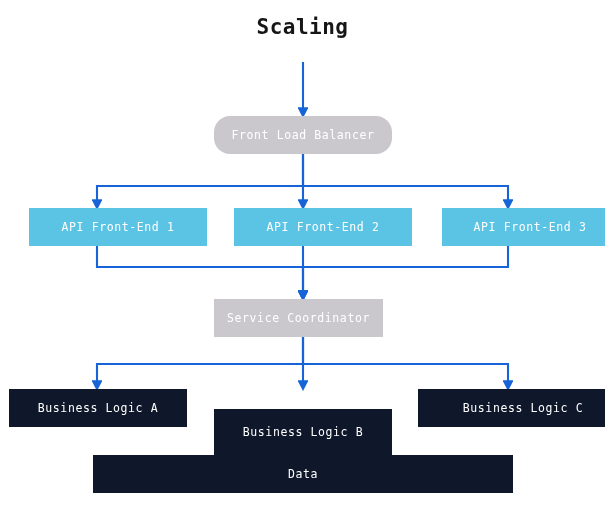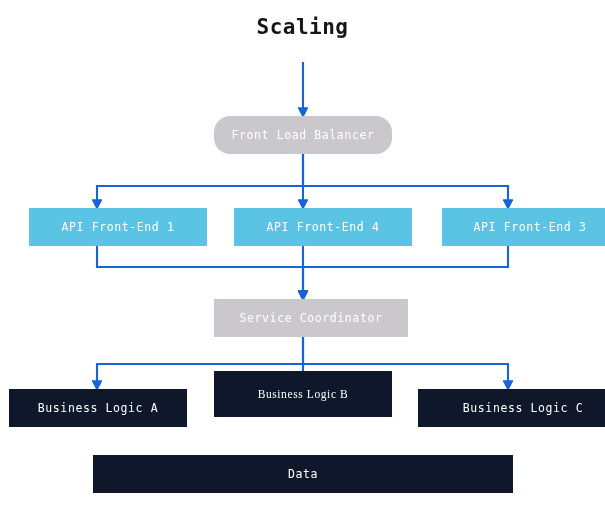--- a/index.html
+++ b/index.html
@@ -91,36 +91,36 @@
 
   <div class="node gray" style="left:214px; top:116px; width:178px; height:38px;border-radius:16px;">
     <span>Front Load Balancer</span>
   </div>
 
   <div class="node cyan" style="left:9px; top:208px; width:178px; height:38px;">
     <span>API Front-End 1</span>
   </div>
 
   <div class="node cyan" style="left:214px; top:208px; width:178px; height:38px;">
-    <span>API Front-End 4</span>
+    <span>API Front-End 2</span>
   </div>
 
   <div class="node cyan" style="left:422px; top:208px; width:176px; height:38px;">
     <span>API Front-End 3</span>
   </div>
 
-  <div class="node gray" style="left:214px; top:299px; width:194px; height:38px;">
+  <div class="node gray" style="left:214px; top:299px; width:169px; height:38px;">
     <span>Service Coordinator</span>
   </div>
 
   <div class="node orange" style="left:9px; top:389px; width:178px; height:38px;">
     <span>Business Logic A</span>
   </div>
 
-  <div class="node orange" style="left:214px; top:371px; width:178px; height:46px;font-family:Liberation Serif, serif;">
+  <div class="node orange" style="left:214px; top:409px; width:178px; height:46px;">
     <span>Business Logic B</span>
   </div>
 
   <div class="node orange" style="left:418px; top:389px; width:210px; height:38px;">
     <span>Business Logic C</span>
   </div>
 
   <div class="node orange" style="left:93px; top:455px; width:420px; height:38px;">
     <span>Data</span>
   </div>

